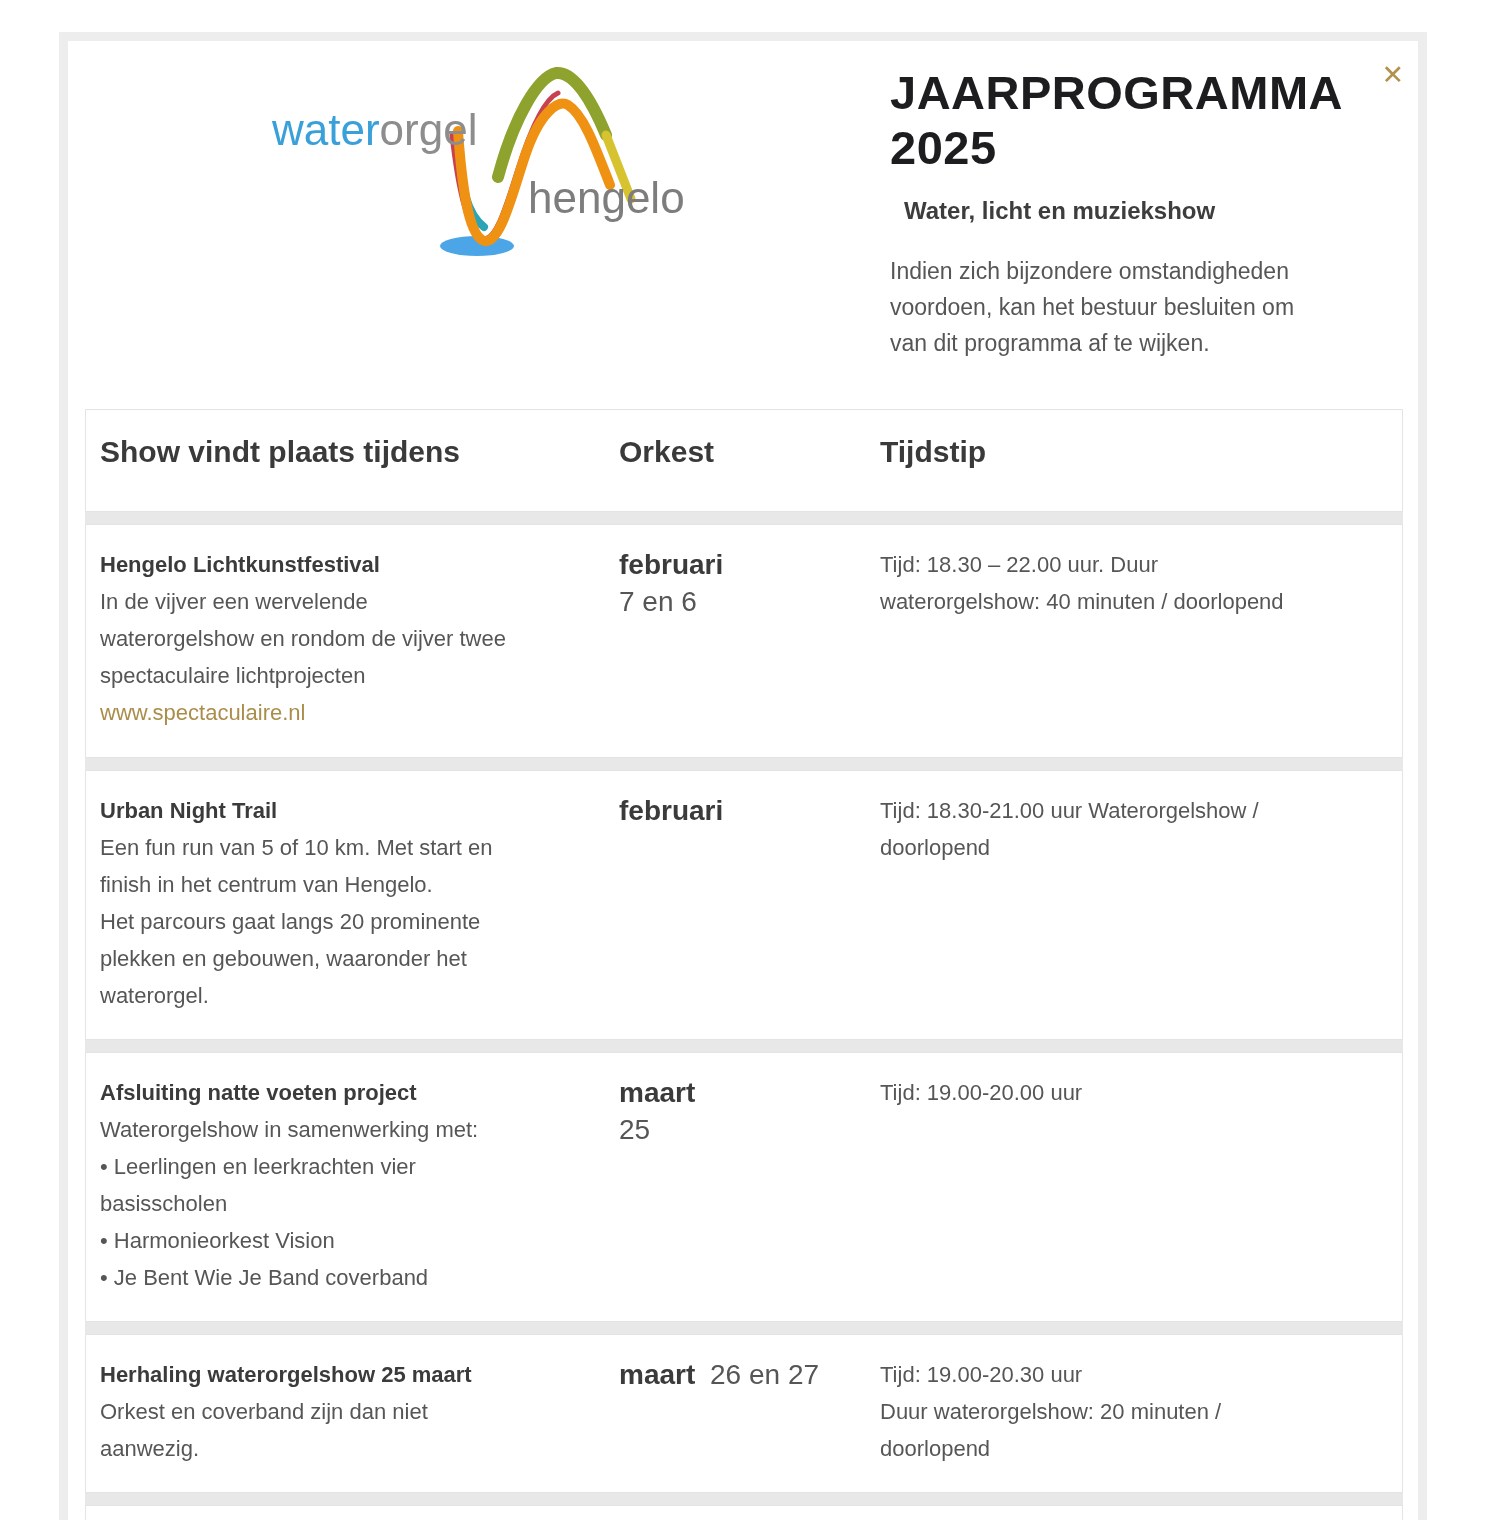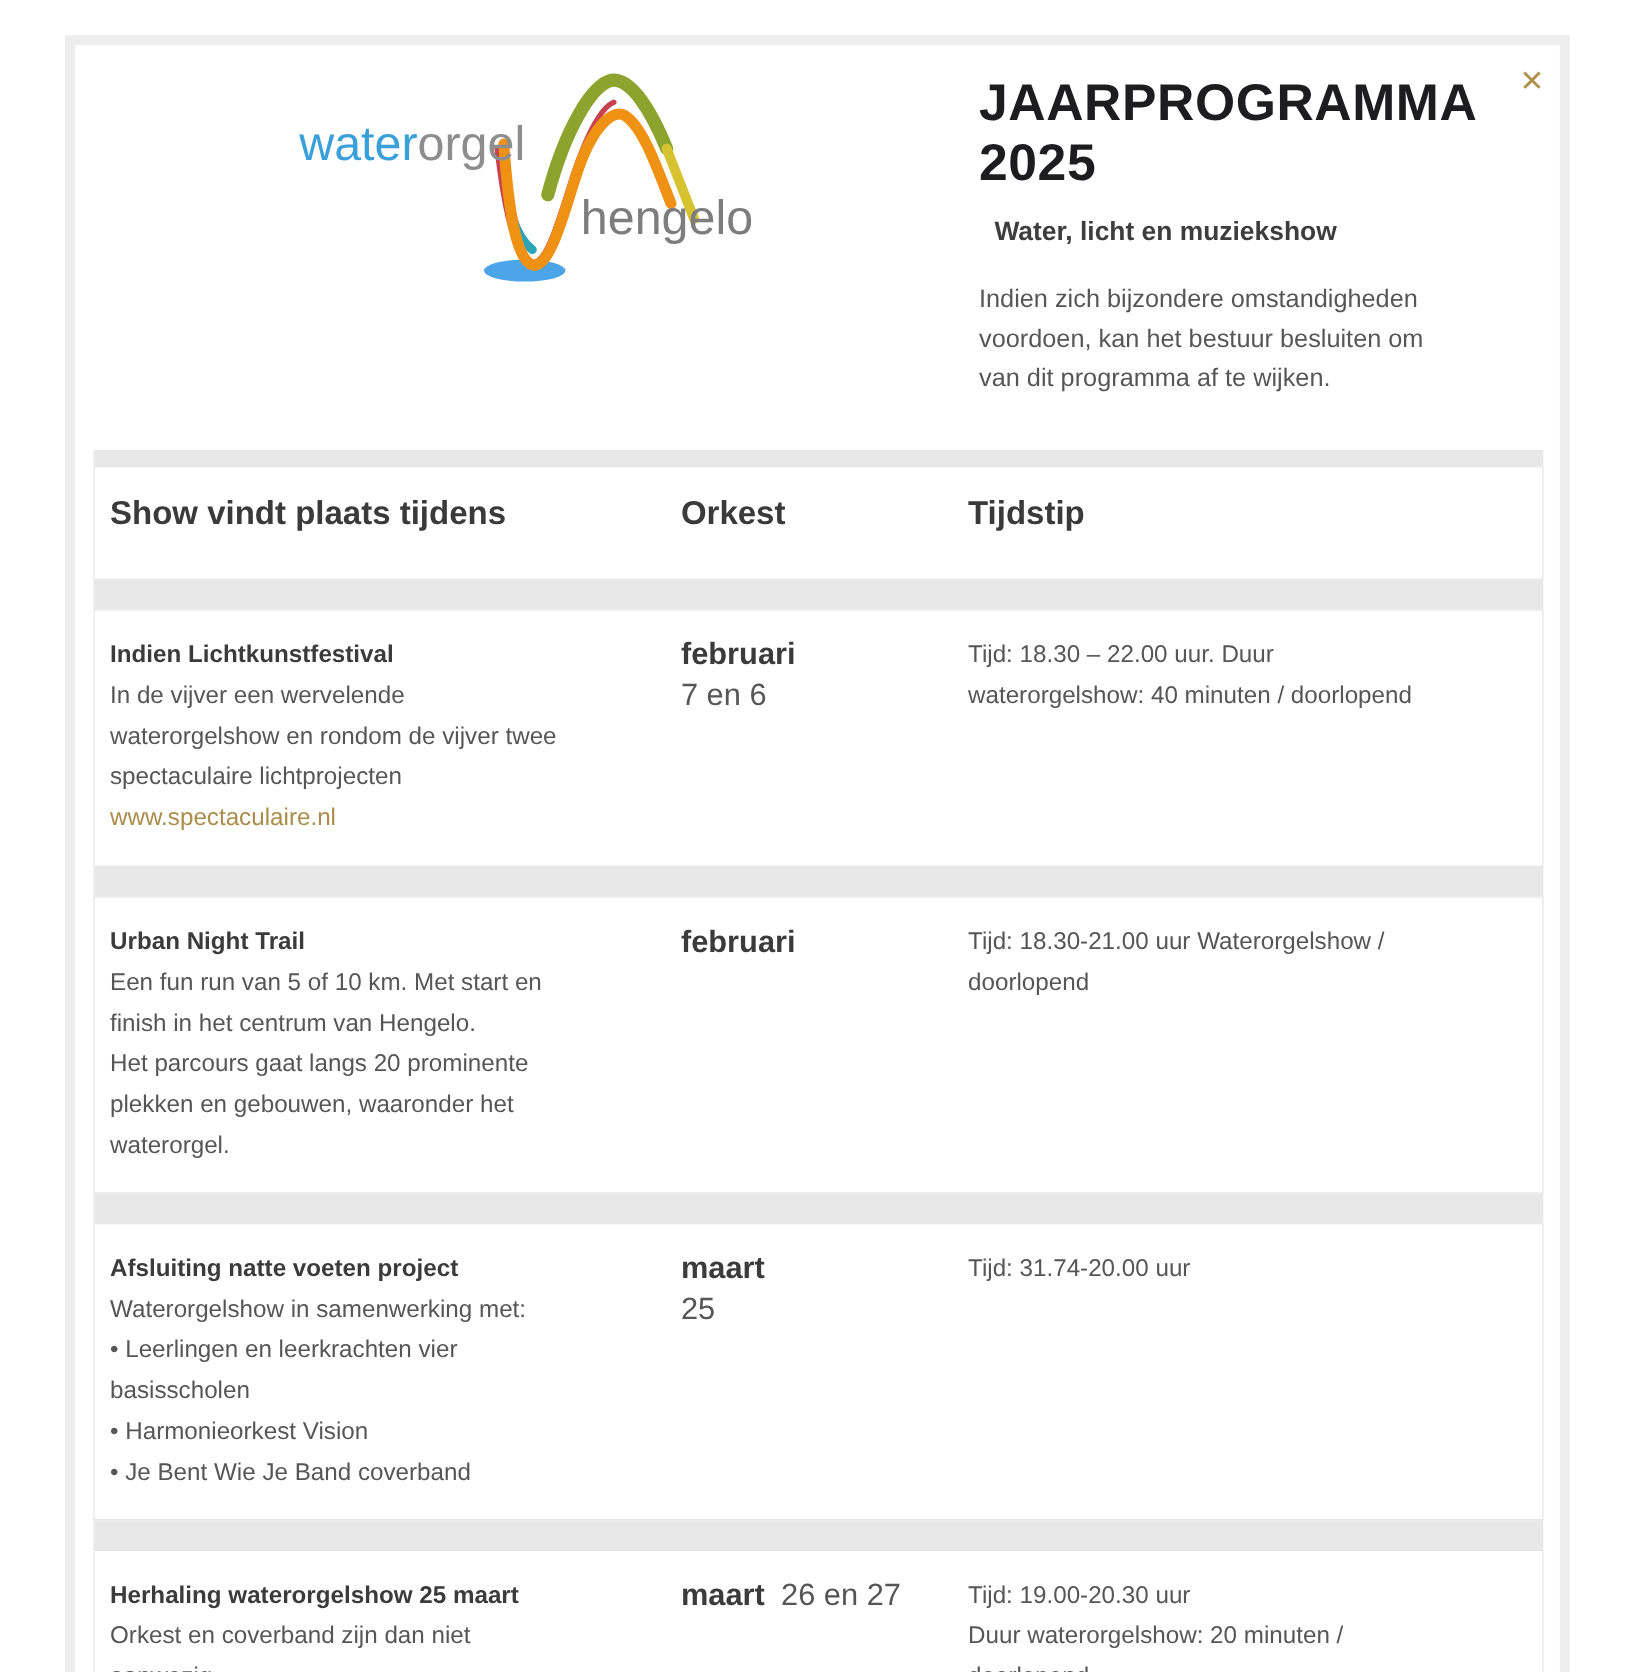--- a/index.html
+++ b/index.html
@@ -30,21 +30,20 @@
     font-family:"DejaVu Sans",sans-serif;padding:0;
   }
   
   .tbl{
     margin:0 15px 0 17px;display:flex;flex-direction:column;gap:12px;background:#e8e8e8;
   }
   .box{
     background:#ffffff;border:1px solid #e4e4e4;box-sizing:border-box;
     display:grid;grid-template-columns:519px 261px 1fr;
     padding:21px 14px 25px 14px;
-    margin-top:15px;
   }
   .box.hdr{min-height:103px;padding-top:25px;align-items:start;}
   .hdr .col-label{font-size:30px;font-weight:700;color:#3a3a3a;line-height:34px;}
   .r1{min-height:234px;}
   .r2{min-height:267px;}
   .r3{min-height:251px;}
   .r4{min-height:155px;}
   .r5{min-height:220px;}
   .ev-title{font-size:22px;line-height:37px;font-weight:700;color:#3b3b3b;}
   .ev-desc{font-size:22px;line-height:37px;color:#565656;white-space:pre-line;}
@@ -90,21 +89,21 @@
     <div class="tbl">
 
       <div class="box hdr">
         <div class="col-label">Show vindt plaats tijdens</div>
         <div class="col-label">Orkest</div>
         <div class="col-label">Tijdstip</div>
       </div>
 
       <div class="box r1">
         <div>
-          <div class="ev-title">Indien Lichtkunstfestival</div>
+          <div class="ev-title">Hengelo Lichtkunstfestival</div>
           <div class="ev-desc">In de vijver een wervelende
 waterorgelshow en rondom de vijver twee
 spectaculaire lichtprojecten</div>
           <a class="ev-link">www.spectaculaire.nl</a>
         </div>
         <div class="datum">
           <span class="month">februari</span>
           <span class="days">7 en 6</span>
         </div>
         <div class="ev-time">Tijd: 18.30 – 22.00 uur. Duur
@@ -133,21 +132,21 @@
           <div class="ev-desc">Waterorgelshow in samenwerking met:
 • Leerlingen en leerkrachten vier
 basisscholen
 • Harmonieorkest Vision
 • Je Bent Wie Je Band coverband</div>
         </div>
         <div class="datum">
           <span class="month">maart</span>
           <span class="days">25</span>
         </div>
-        <div class="ev-time">Tijd: 31.74-20.00 uur</div>
+        <div class="ev-time">Tijd: 19.00-20.00 uur</div>
       </div>
 
       <div class="box r4">
         <div>
           <div class="ev-title">Herhaling waterorgelshow 25 maart</div>
           <div class="ev-desc">Orkest en coverband zijn dan niet
 aanwezig.</div>
         </div>
         <div class="datum inline">
           <span class="month">maart</span>

